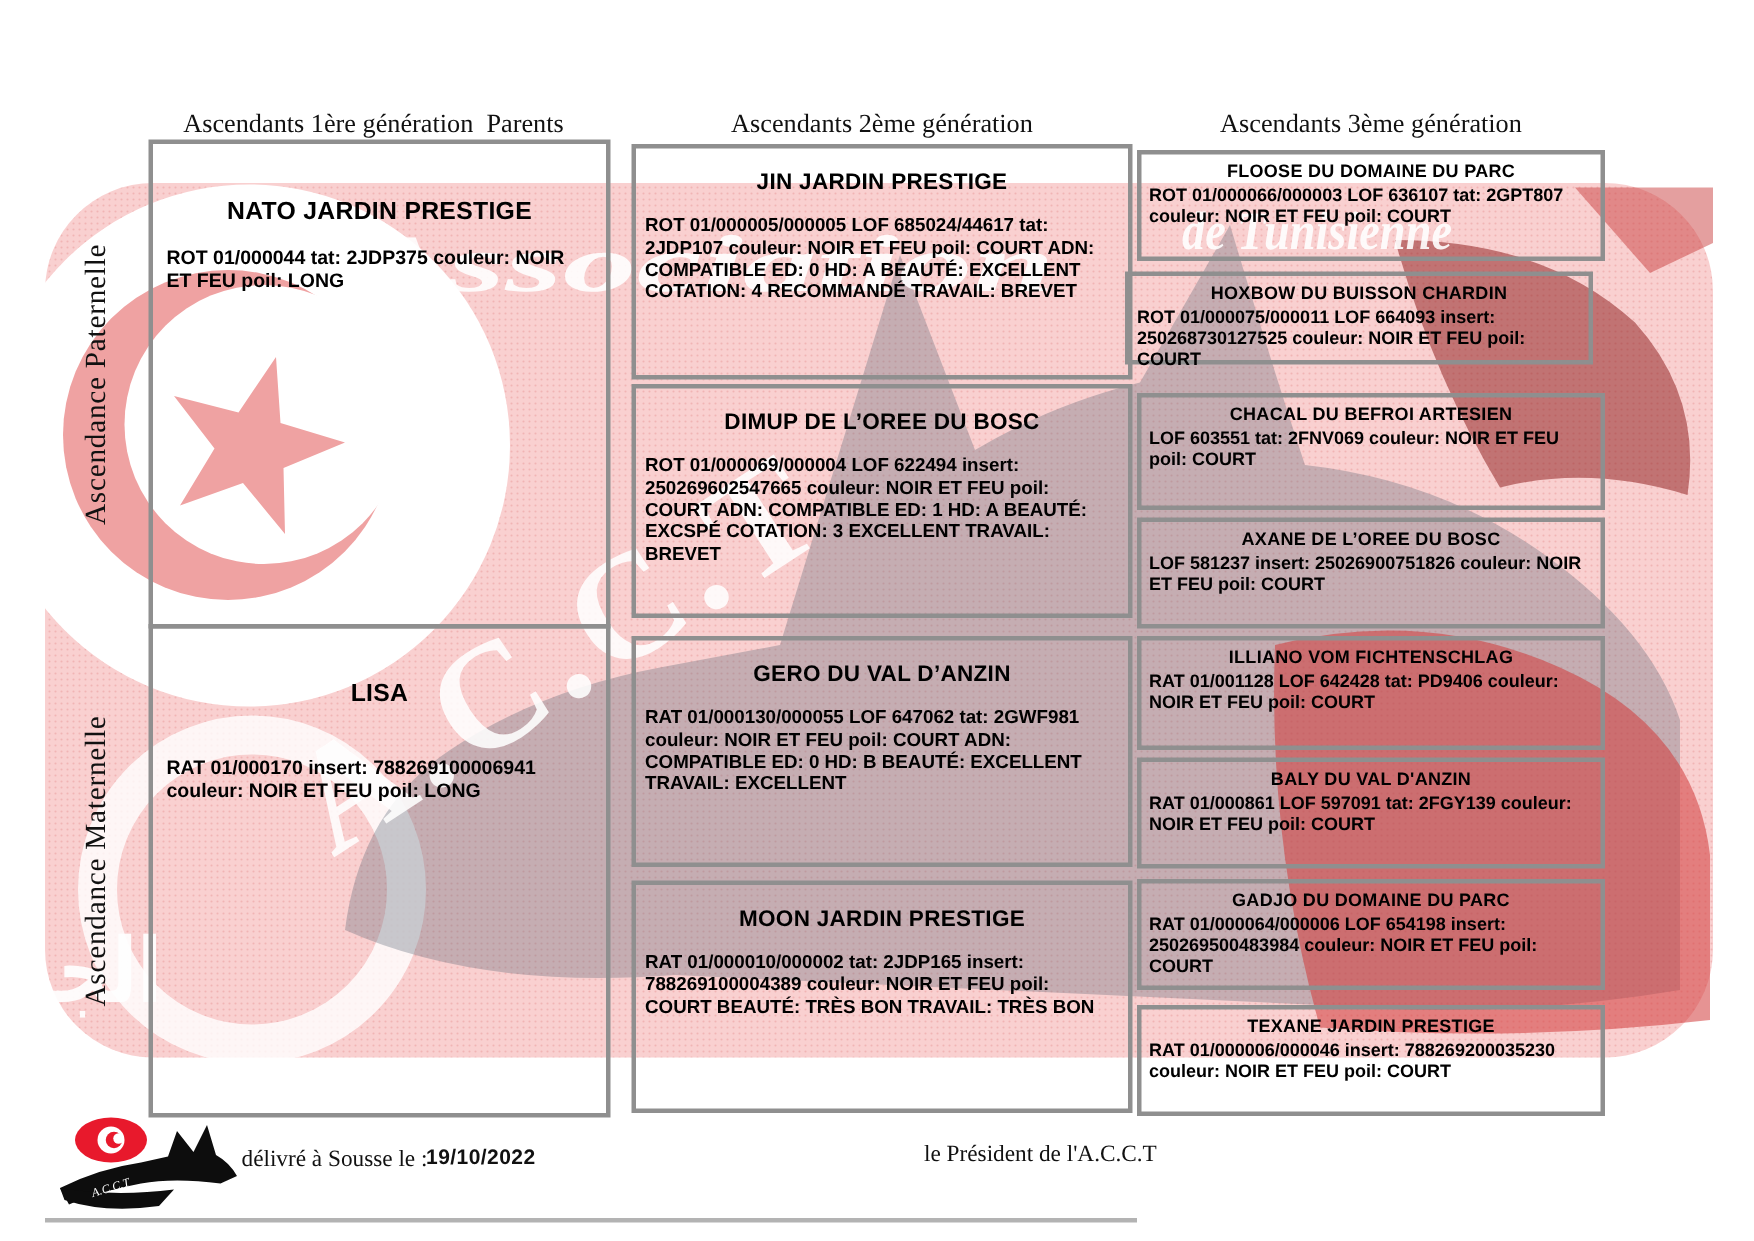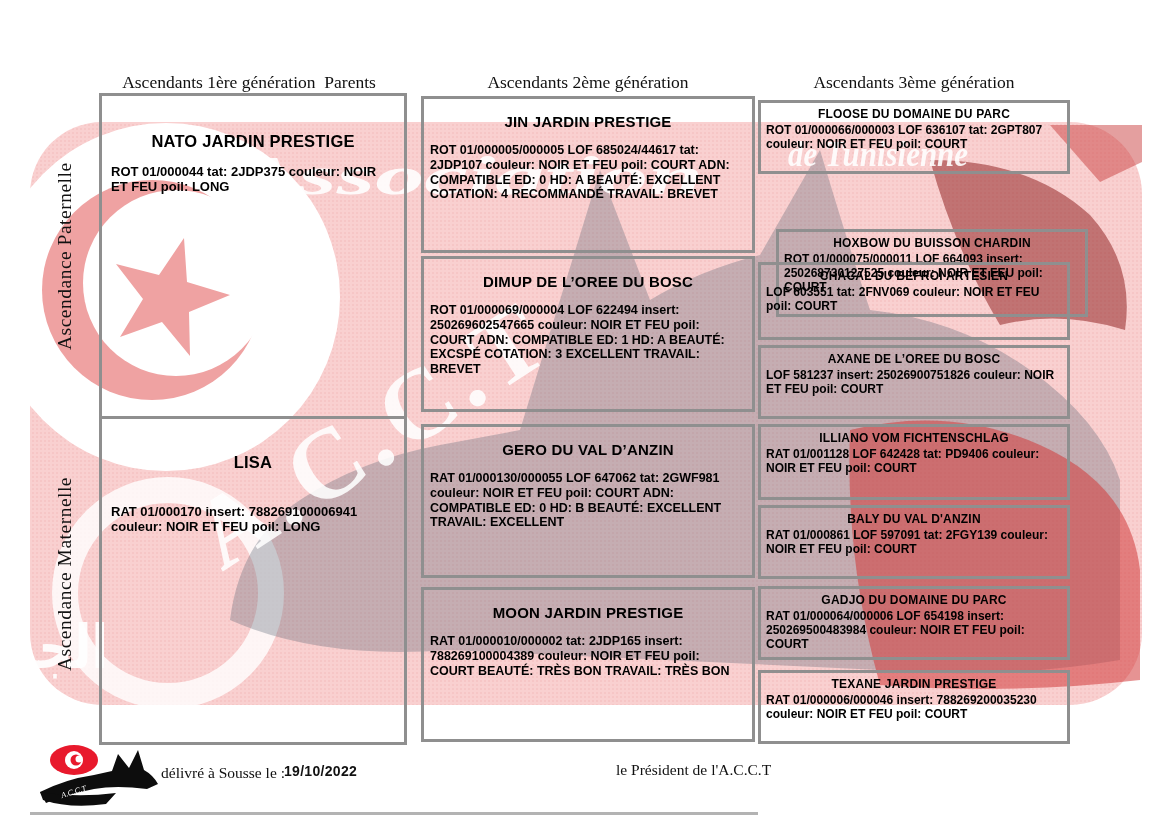--- a/index.html
+++ b/index.html
@@ -121,21 +121,21 @@
   </div>
   <div class="box" style="left:421px;top:587px;width:334px;height:155px;">
     <div class="box-title g2-title">MOON JARDIN PRESTIGE</div>
     <div class="box-body g2-body">RAT 01/000010/000002 tat: 2JDP165 insert: 788269100004389 couleur: NOIR ET FEU poil: COURT BEAUTÉ: TRÈS BON TRAVAIL: TRÈS BON</div>
   </div>
 
   <div class="box" style="left:758px;top:100px;width:312px;height:74px;">
     <div class="box-title g3-title">FLOOSE DU DOMAINE DU PARC</div>
     <div class="box-body g3-body">ROT 01/000066/000003 LOF 636107 tat: 2GPT807 couleur: NOIR ET FEU poil: COURT</div>
   </div>
-  <div class="box" style="left:776px;top:181px;width:312px;height:88px;margin-top:48px;">
+  <div class="box" style="left:750px;top:181px;width:312px;height:62px;">
     <div class="box-title g3-title">HOXBOW DU BUISSON CHARDIN</div>
     <div class="box-body g3-body">ROT 01/000075/000011 LOF 664093 insert: 250268730127525 couleur: NOIR ET FEU poil: COURT</div>
   </div>
   <div class="box" style="left:758px;top:262px;width:312px;height:78px;">
     <div class="box-title g3-title">CHACAL DU BEFROI ARTESIEN</div>
     <div class="box-body g3-body">LOF 603551 tat: 2FNV069 couleur: NOIR ET FEU poil: COURT</div>
   </div>
   <div class="box" style="left:758px;top:345px;width:312px;height:74px;">
     <div class="box-title g3-title">AXANE DE L’OREE DU BOSC</div>
     <div class="box-body g3-body">LOF 581237 insert: 25026900751826 couleur: NOIR ET FEU poil: COURT</div>

